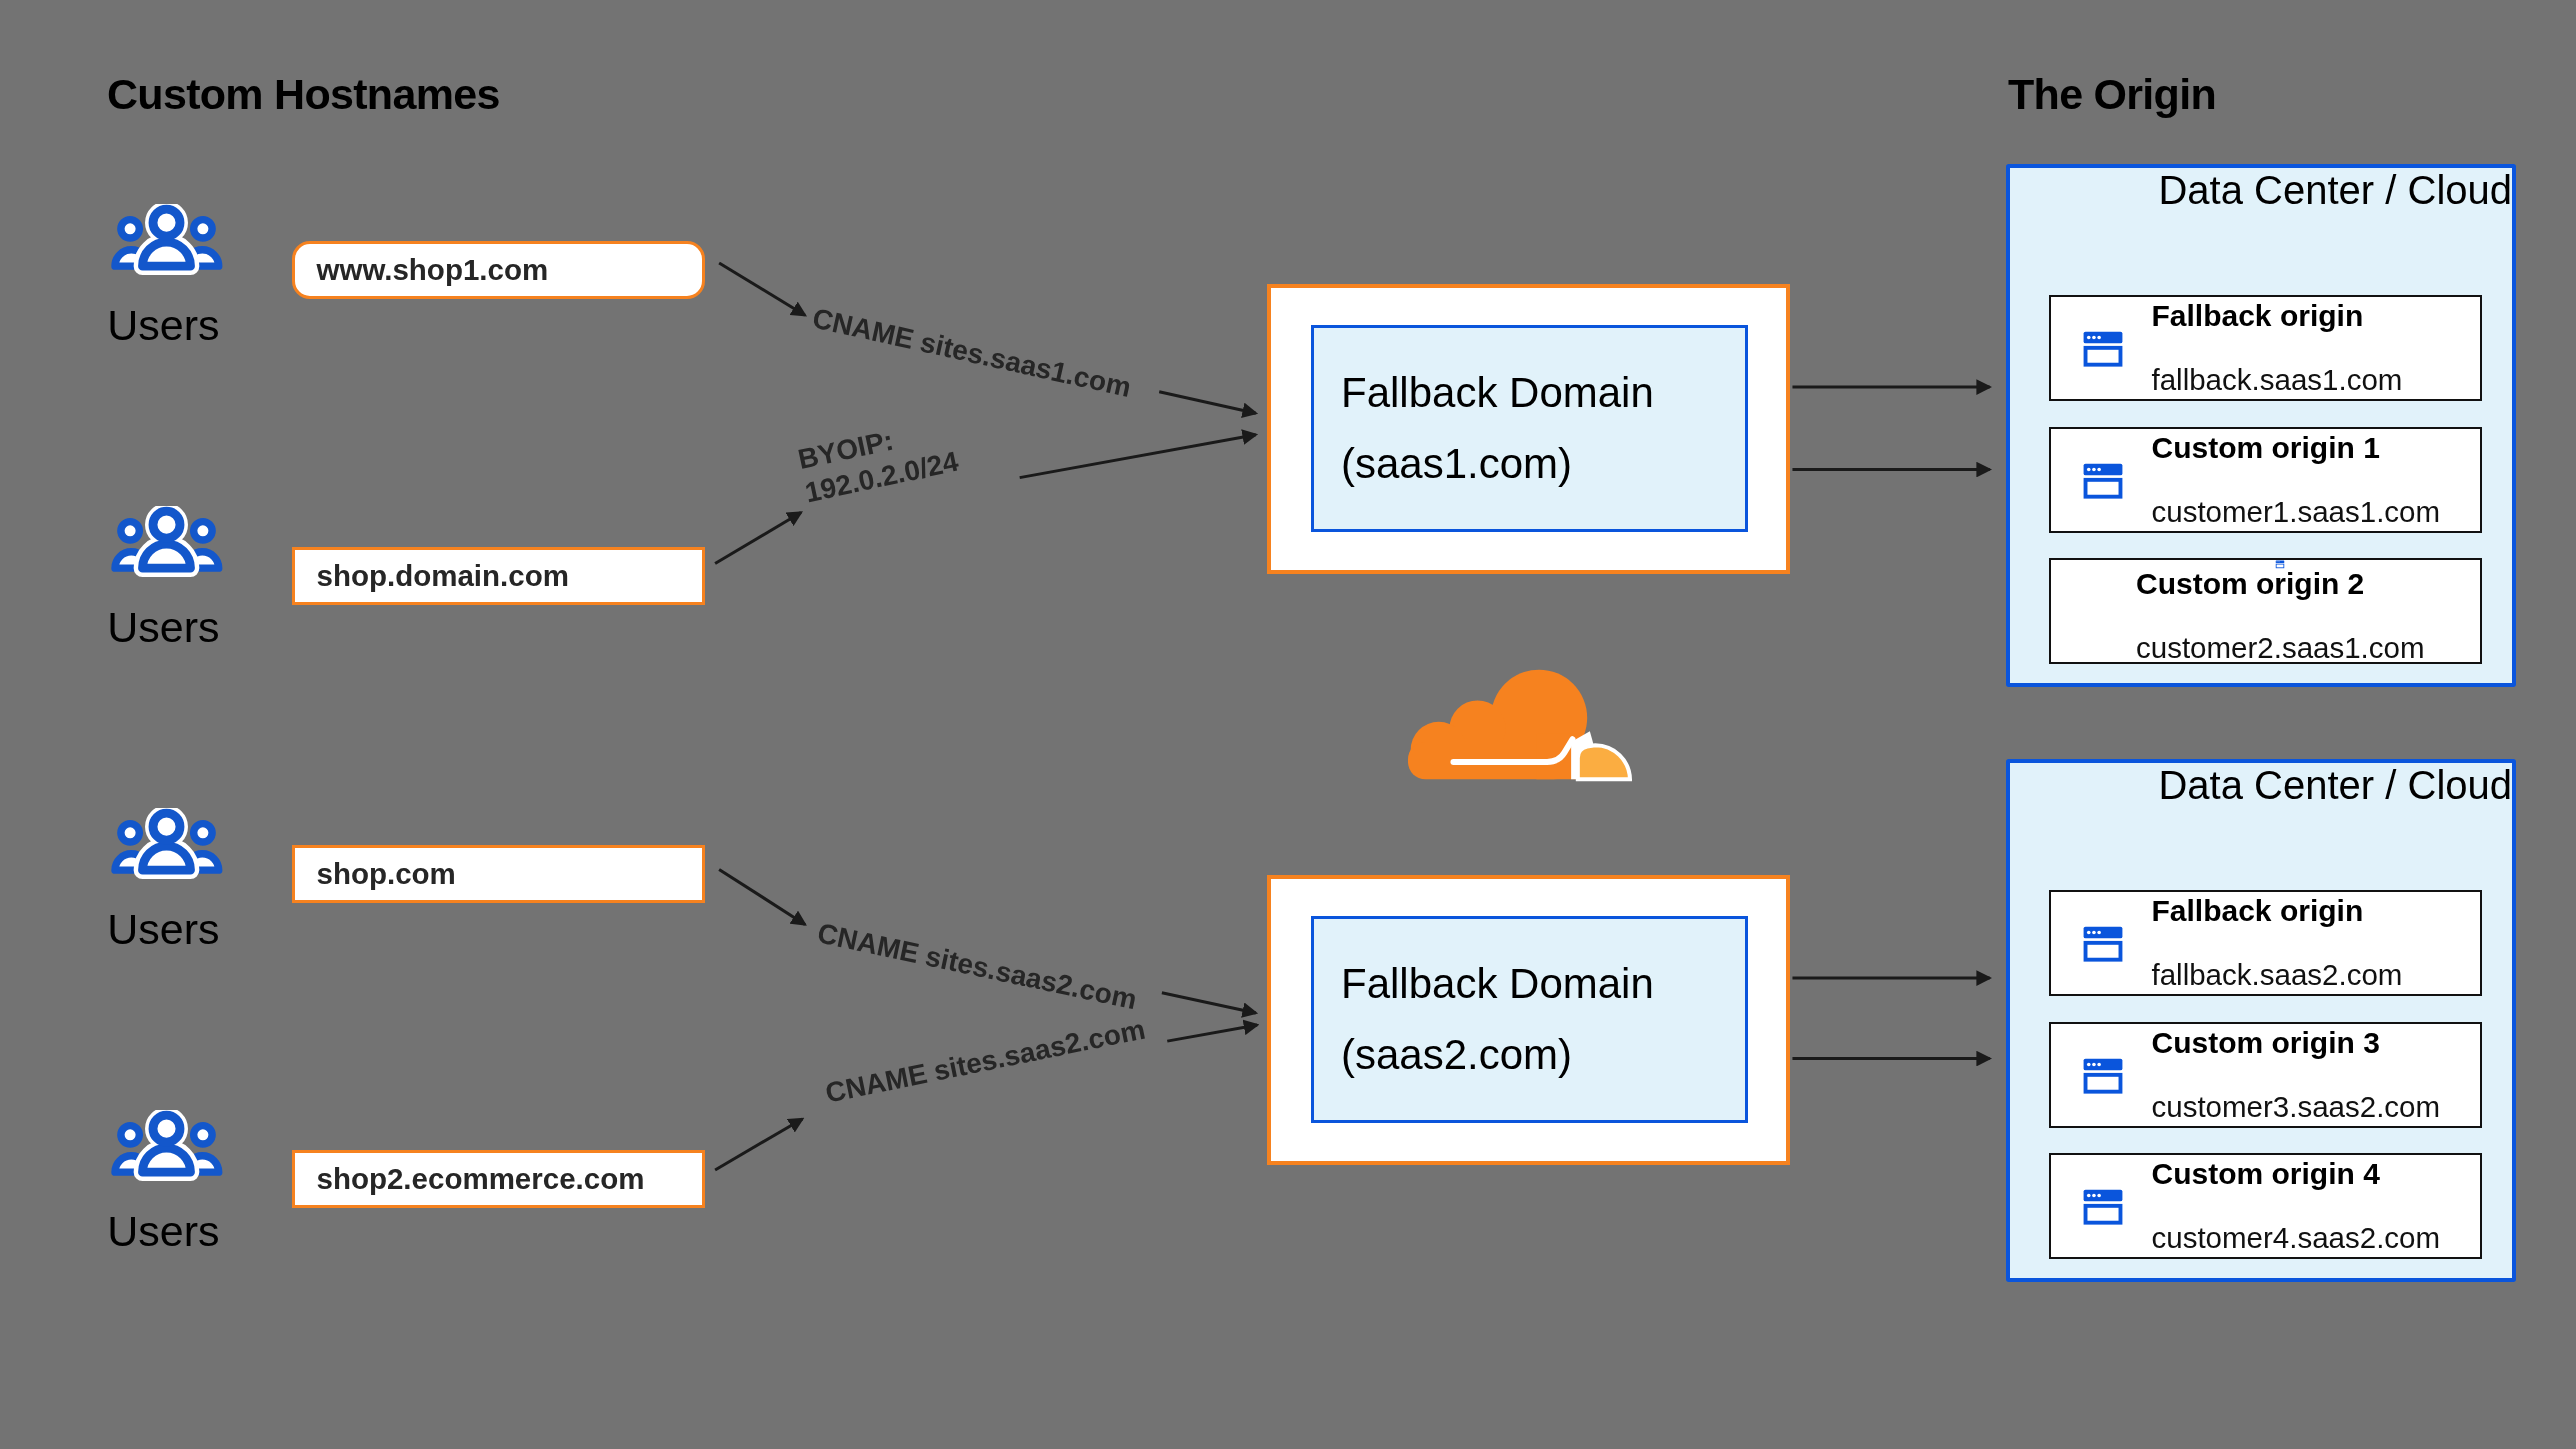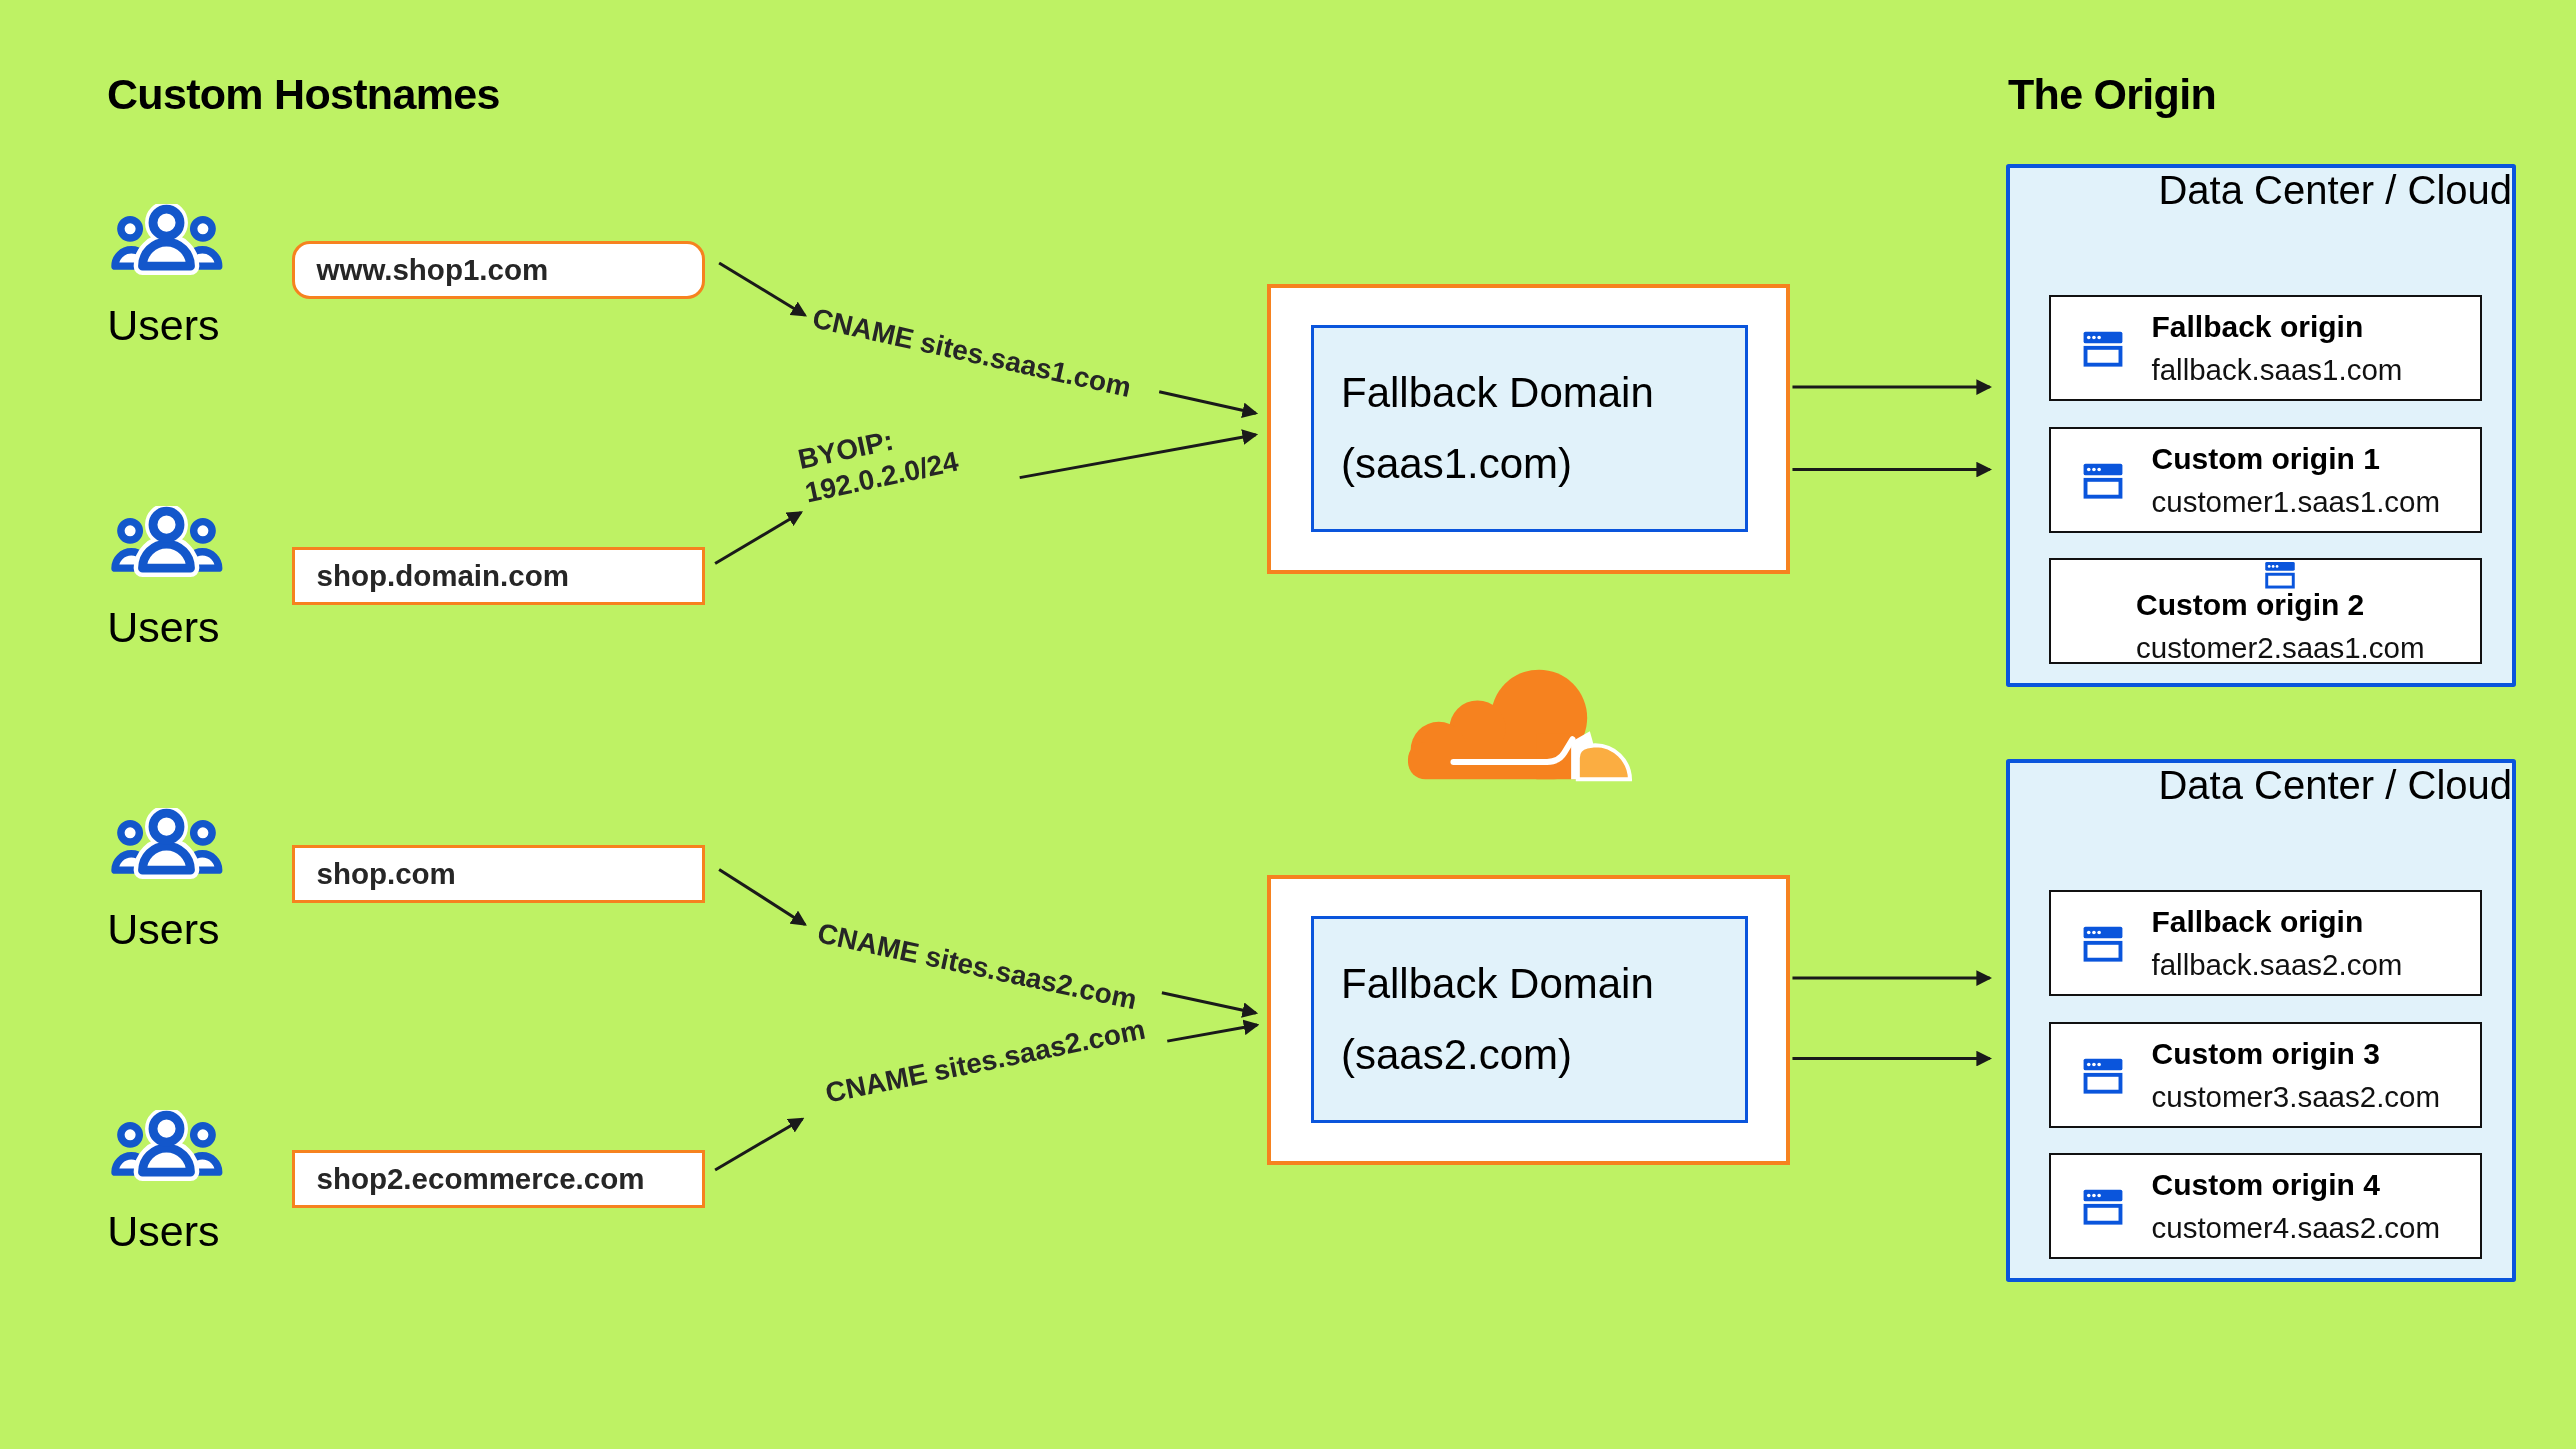--- a/index.html
+++ b/index.html
@@ -7,21 +7,21 @@
     --blue:#0A55DC;
     --fill:#E1F2FA;
     --icon-blue:#1357CB;
     --arrow:#1A1A1A;
     --cf-orange:#F6821F;
     --cf-light:#FBAD41;
     --text:#000000;
   }
   html,body{margin:0;padding:0;background:#fff;}
   .canvas{
-    position:relative;width:2576px;height:1449px;background:#bef264;overflow:hidden;
+    position:relative;width:2576px;height:1449px;background:#737373;overflow:hidden;
     font-family:"Liberation Sans",sans-serif;color:var(--text);
   }
   .overlay{position:absolute;left:0;top:0;width:2576px;height:1449px;pointer-events:none;}
   .arrow{stroke:var(--arrow);stroke-width:4.5;fill:none;}
 
   .heading{position:absolute;font-size:43px;font-weight:700;letter-spacing:-0.7px;white-space:nowrap;}
 
   .user-group{position:absolute;width:127px;}
   .users-icon{display:block;}
   .user-label{position:absolute;font-size:43px;font-weight:400;color:#000;white-space:nowrap;}
@@ -52,21 +52,21 @@
   .data-center{
     position:absolute;left:2006px;width:510px;height:523px;background:var(--fill);
     border:4px solid var(--blue);border-radius:2.7px;box-sizing:border-box;
   }
   .dc-title{text-align:right;font-size:40px;font-weight:400;color:#000;white-space:nowrap;}
   .origin-card{
     position:absolute;left:39px;width:433px;height:106px;background:#fff;
     border:2px solid #111;box-sizing:border-box;
     display:flex;align-items:center;padding-left:29.5px;column-gap:27px;
   }
-  .origin-text{display:flex;flex-direction:column;row-gap:13px;}
+  .origin-text{display:flex;flex-direction:column;row-gap:34px;}
   .origin-name{font-size:30px;font-weight:700;color:#000;line-height:1;white-space:nowrap;}
   .origin-host{font-size:29.5px;font-weight:400;color:#111;line-height:1;white-space:nowrap;}
 
   .cf-logo{position:absolute;left:1402px;top:667px;}
 </style>
 </head>
 <body>
 
 <div class="canvas">
 

